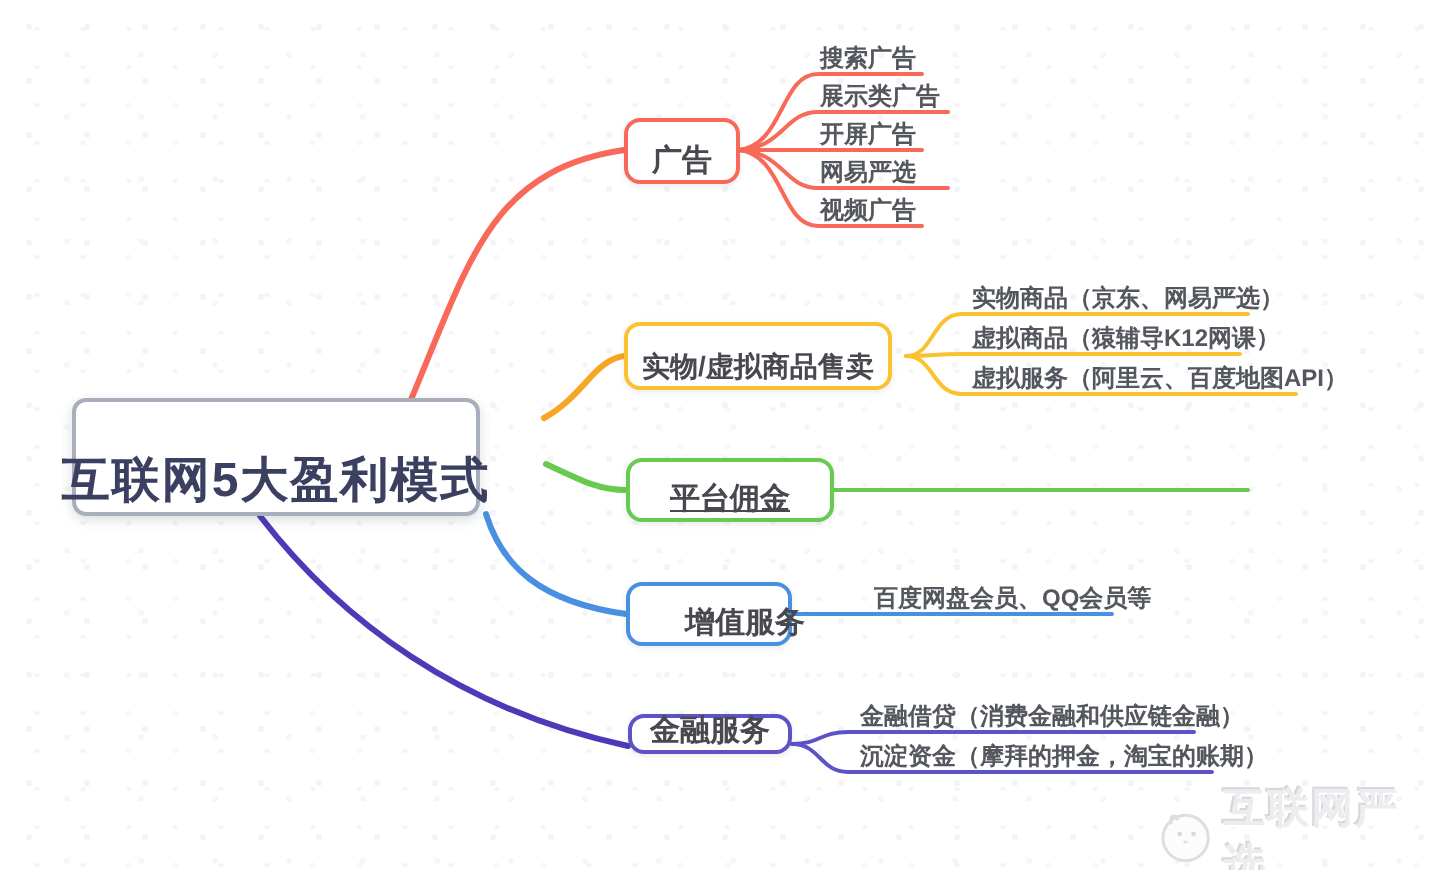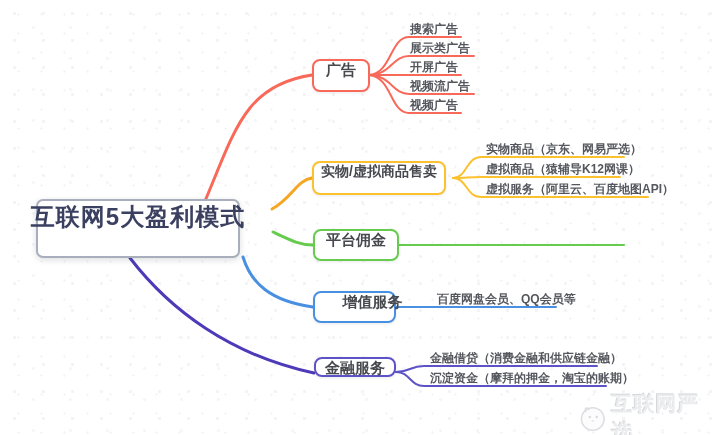--- a/index.html
+++ b/index.html
@@ -19,33 +19,33 @@
   .sub-line{stroke-width:2;}
   .c-red{stroke:#f8695a;}
   .c-yellow{stroke:#fbc12f;}
   .c-orange{stroke:#f6a623;}
   .c-green{stroke:#66cb4e;}
   .c-blue{stroke:#4a90e2;}
   .c-purple{stroke:#5e52c7;}
   .c-indigo{stroke:#4c3ab8;}
   .node{
     position:absolute;background:#fff;border-radius:8px;
-    display:flex;align-items:flex-start;justify-content:center;
+    display:flex;align-items:flex-end;justify-content:center;
     font-weight:bold;font-size:15px;color:#47494f;white-space:nowrap;
     box-shadow:0 1px 3px rgba(40,50,70,.10);box-sizing:border-box;
   }
   .central{
     left:36px;top:199px;width:204px;height:59px;
     border:2px solid #a8aebc;border-radius:7px;
     font-size:24px;color:#3b4060;letter-spacing:1px;
     box-shadow:0 2px 6px rgba(60,70,90,.18);
   }
   .n-ads{left:312px;top:59px;width:58px;height:33px;border:2px solid #f8695a;}
   .n-goods{left:312px;top:161px;width:134px;height:34px;border:2px solid #fbc12f;font-size:14px;}
-  .n-commission{left:313px;top:229px;width:86px;height:32px;border:2px solid #66cb4e;}
+  .n-commission{left:313px;top:229px;width:104px;height:32px;border:2px solid #66cb4e;text-decoration:underline;}
   .n-vas{left:313px;top:291px;width:83px;height:32px;border:2px solid #4a90e2;padding-left:36px;}
   .n-finance{left:314px;top:357px;width:82px;height:20px;border:2px solid #5e52c7;}
   .leaf{
     position:absolute;font-size:12px;font-weight:600;color:#54575d;
     white-space:nowrap;line-height:14px;
   }
   .watermark{
     position:absolute;left:578px;top:390px;display:flex;align-items:center;
   }
   .watermark .wm-text{
@@ -100,21 +100,21 @@
   <div class="node n-vas">
     <span>增值服务</span>
   </div>
   <div class="node n-finance">
     <span>金融服务</span>
   </div>
 
   <div class="leaf" style="left:410px;top:22px;">搜索广告</div>
   <div class="leaf" style="left:410px;top:41px;">展示类广告</div>
   <div class="leaf" style="left:410px;top:60px;">开屏广告</div>
-  <div class="leaf" style="left:410px;top:79px;">视频流广告</div>
+  <div class="leaf" style="left:410px;top:79px;">网易严选</div>
   <div class="leaf" style="left:410px;top:98px;">视频广告</div>
 
   <div class="leaf" style="left:486px;top:142px;">实物商品（京东、网易严选）</div>
   <div class="leaf" style="left:486px;top:162px;">虚拟商品（猿辅导K12网课）</div>
   <div class="leaf" style="left:486px;top:182px;">虚拟服务（阿里云、百度地图API）</div>
 
 
   <div class="leaf" style="left:437px;top:292px;">百度网盘会员、QQ会员等</div>
 
   <div class="leaf" style="left:430px;top:371px;">沉淀资金（摩拜的押金，淘宝的账期）</div>

